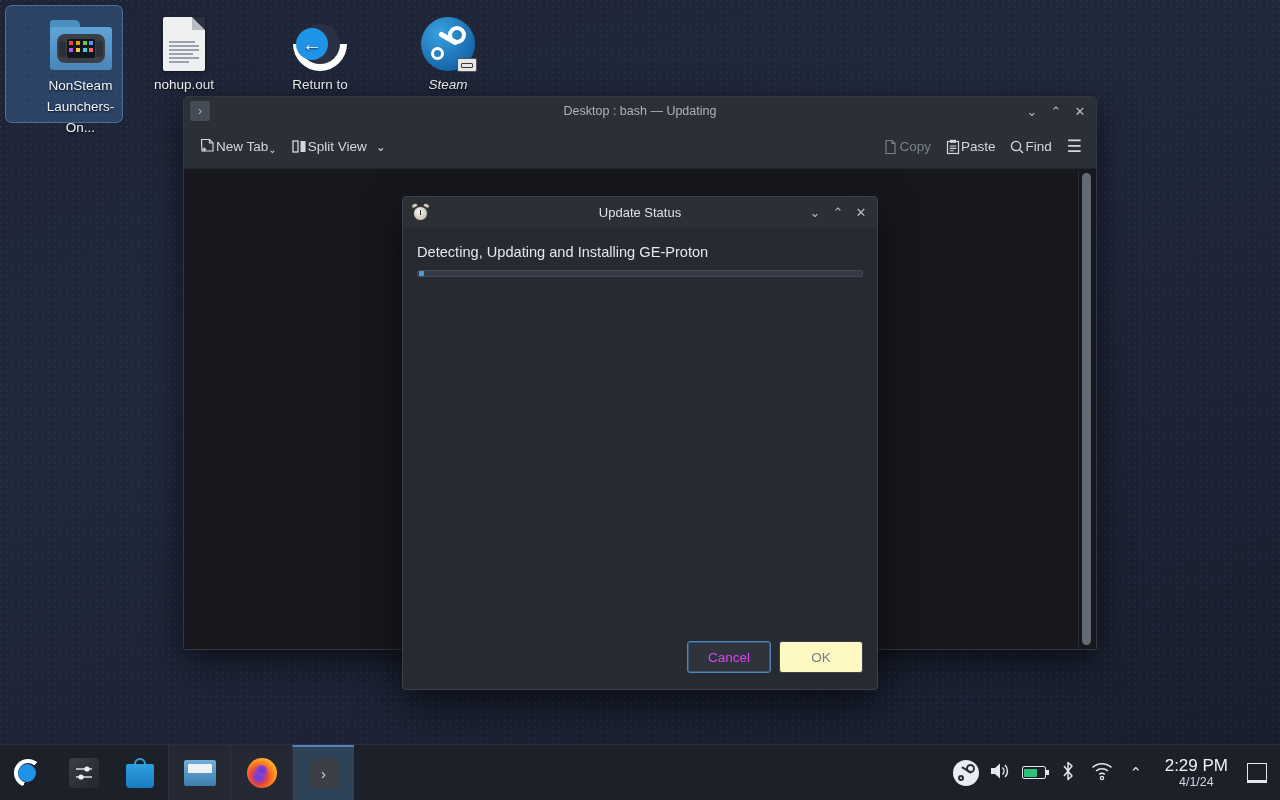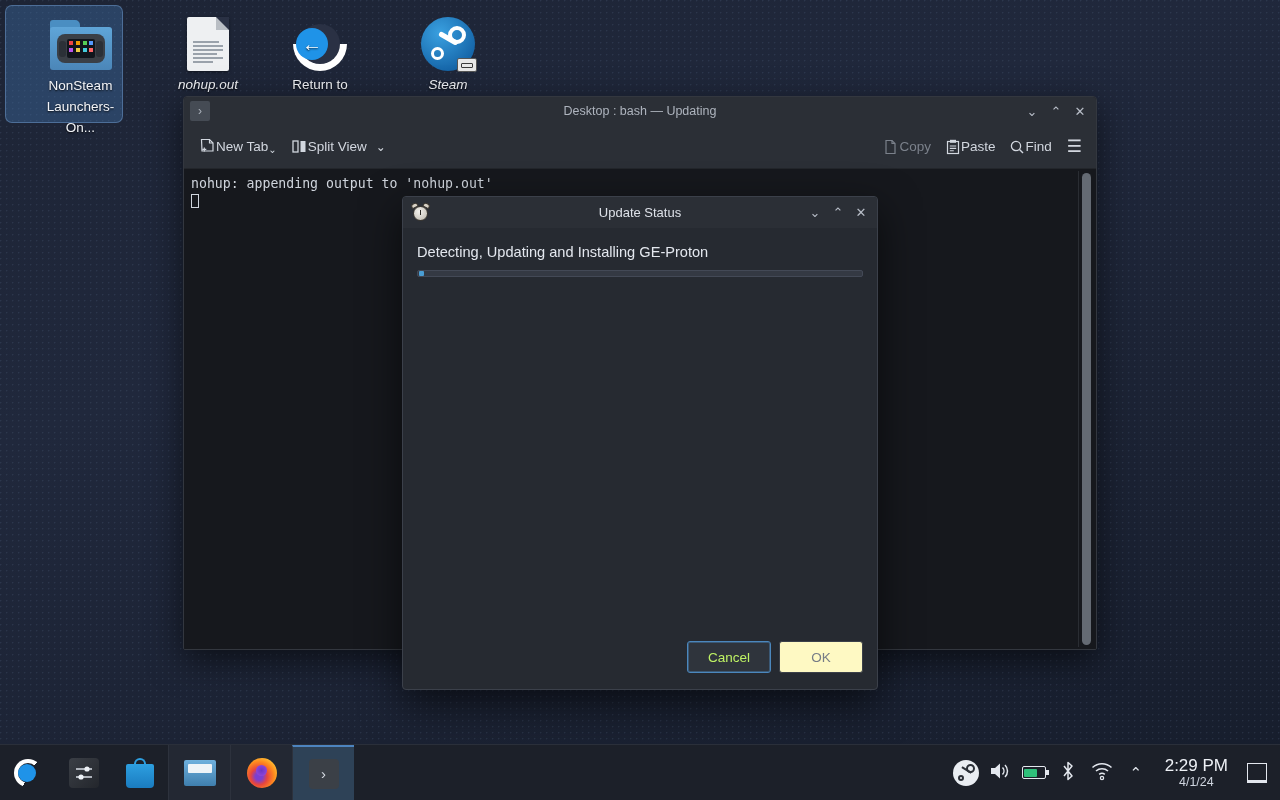--- a/index.html
+++ b/index.html
@@ -128,21 +128,21 @@
   .clockico .bell{ position:absolute; width:7px; height:5px; background:#d8d2c6; border:1.4px solid #3c3832;
      border-radius:50% 50% 0 0; top:0px; }
   .clockico .bell.l{ left:0px; transform:rotate(-26deg);} .clockico .bell.r{ right:0px; transform:rotate(26deg);}
   .clockico .hand{ position:absolute; left:9px; top:7px; width:1.4px; height:5px; background:#2b2823; }
   #dlg-body{ flex:1; padding:16px 14px 0 14px; background:#262a31; }
   #dlg-label{ font-size:14.6px; color:#e3e7ee; margin-bottom:10px; }
   #dlg-progress{ height:7px; background:#343943; border:1px solid #434956; border-radius:2px; position:relative; overflow:hidden; }
   #dlg-progress .chunk{ position:absolute; left:1px; top:0; bottom:0; width:5px; background:#4a9ed4; border-radius:1px; }
   #dlg-footer{ flex:0 0 auto; padding:0 14px 16px 14px; display:flex; justify-content:flex-end; gap:8px; }
   .dbtn{ min-width:84px; height:32px; padding:0 16px; font-size:13.5px;
-     background:#2f343c; border:1px solid #454b56; border-radius:3px; color:#bef264;
+     background:#2f343c; border:1px solid #454b56; border-radius:3px; color:#d946ef;
      display:flex; align-items:center; justify-content:center; }
   .dbtn.focused{ border-color:#4b87bd; box-shadow:0 0 0 1px rgba(75,135,189,.45) inset; }
   .dbtn.disabled{ color:#767c86; border-color:#3b4049; background:#fef9c3; }
 
   
   #taskbar{
     position:absolute; left:0; bottom:0; width:1280px; height:56px;
     background:#1c2029; border-top:1px solid #2a2f3a;
     display:flex; align-items:center;
   }
@@ -200,21 +200,21 @@
         <div class="deck">
             <div class="pad l"></div>
             <div class="scr"></div>
             <div class="pad r"></div>
           </div>
       </div>
     </div>
     <span class="lbl">NonSteam Launchers-On...</span>
   </div>
 
-  <div class="desk-icon" style="left:149px; top:5px;font-style:italic;">
+  <div class="desk-icon" style="left:125px; top:5px;">
     <div class="glyph">
       <div class="txtfile">
         <div class="ln" style="top:24px; width:26px;"></div>
         <div class="ln" style="top:28px; width:30px;"></div>
         <div class="ln" style="top:32px; width:30px;"></div>
         <div class="ln" style="top:36px; width:24px;"></div>
         <div class="ln" style="top:40px; width:30px;"></div>
         <div class="ln" style="top:44px; width:20px;"></div>
       </div>
     </div>
@@ -313,21 +313,20 @@
           </svg>
       </span>
       <span>Find</span>
     </div>
     <div class="tbtn" style="font-size:17px; padding:2px 4px 2px 8px;">
       <span>☰</span>
     </div>
   </div>
 
   <div id="kon-body">
-    <div id="kon-text"><span>nohup: appending output to 'nohup.out'</span><br><span id="kon-cursor"></span></div>
     <div id="kon-scroll">
       <div class="thumb"></div>
     </div>
   </div>
 </div>
 
 <div id="dialog">
 
   <div id="dlg-titlebar">
     <div class="clockico">

